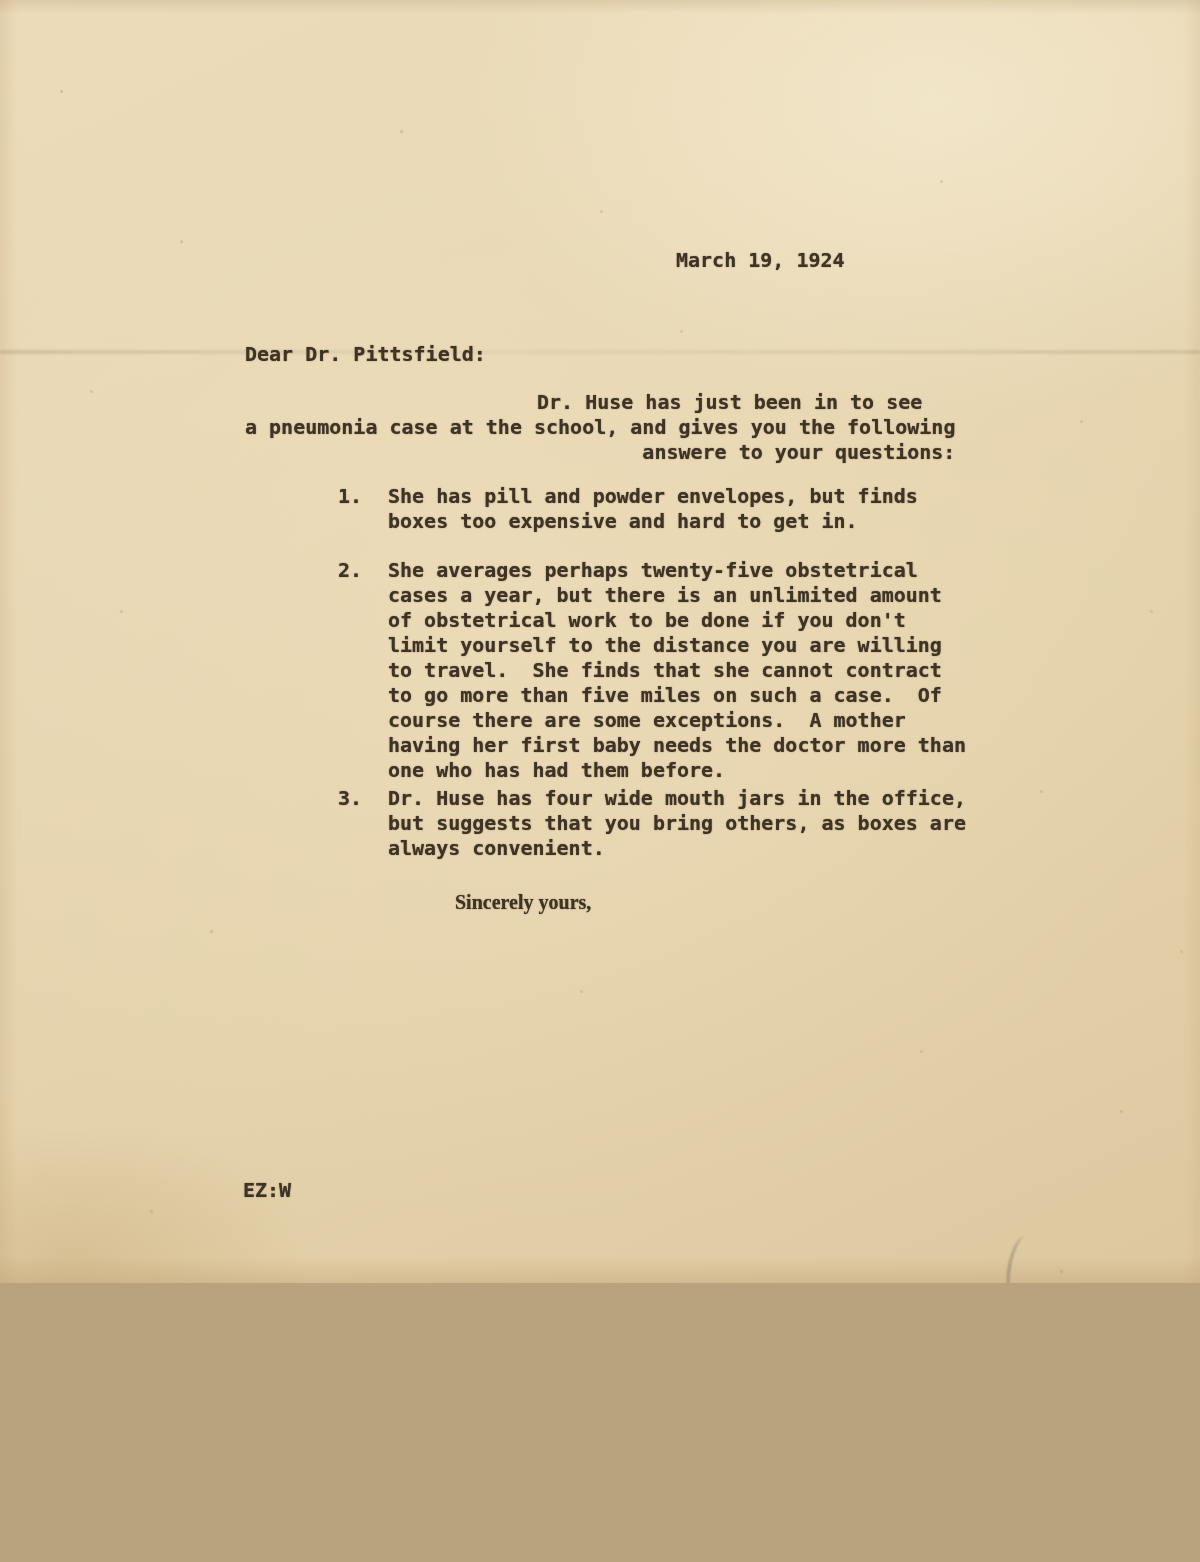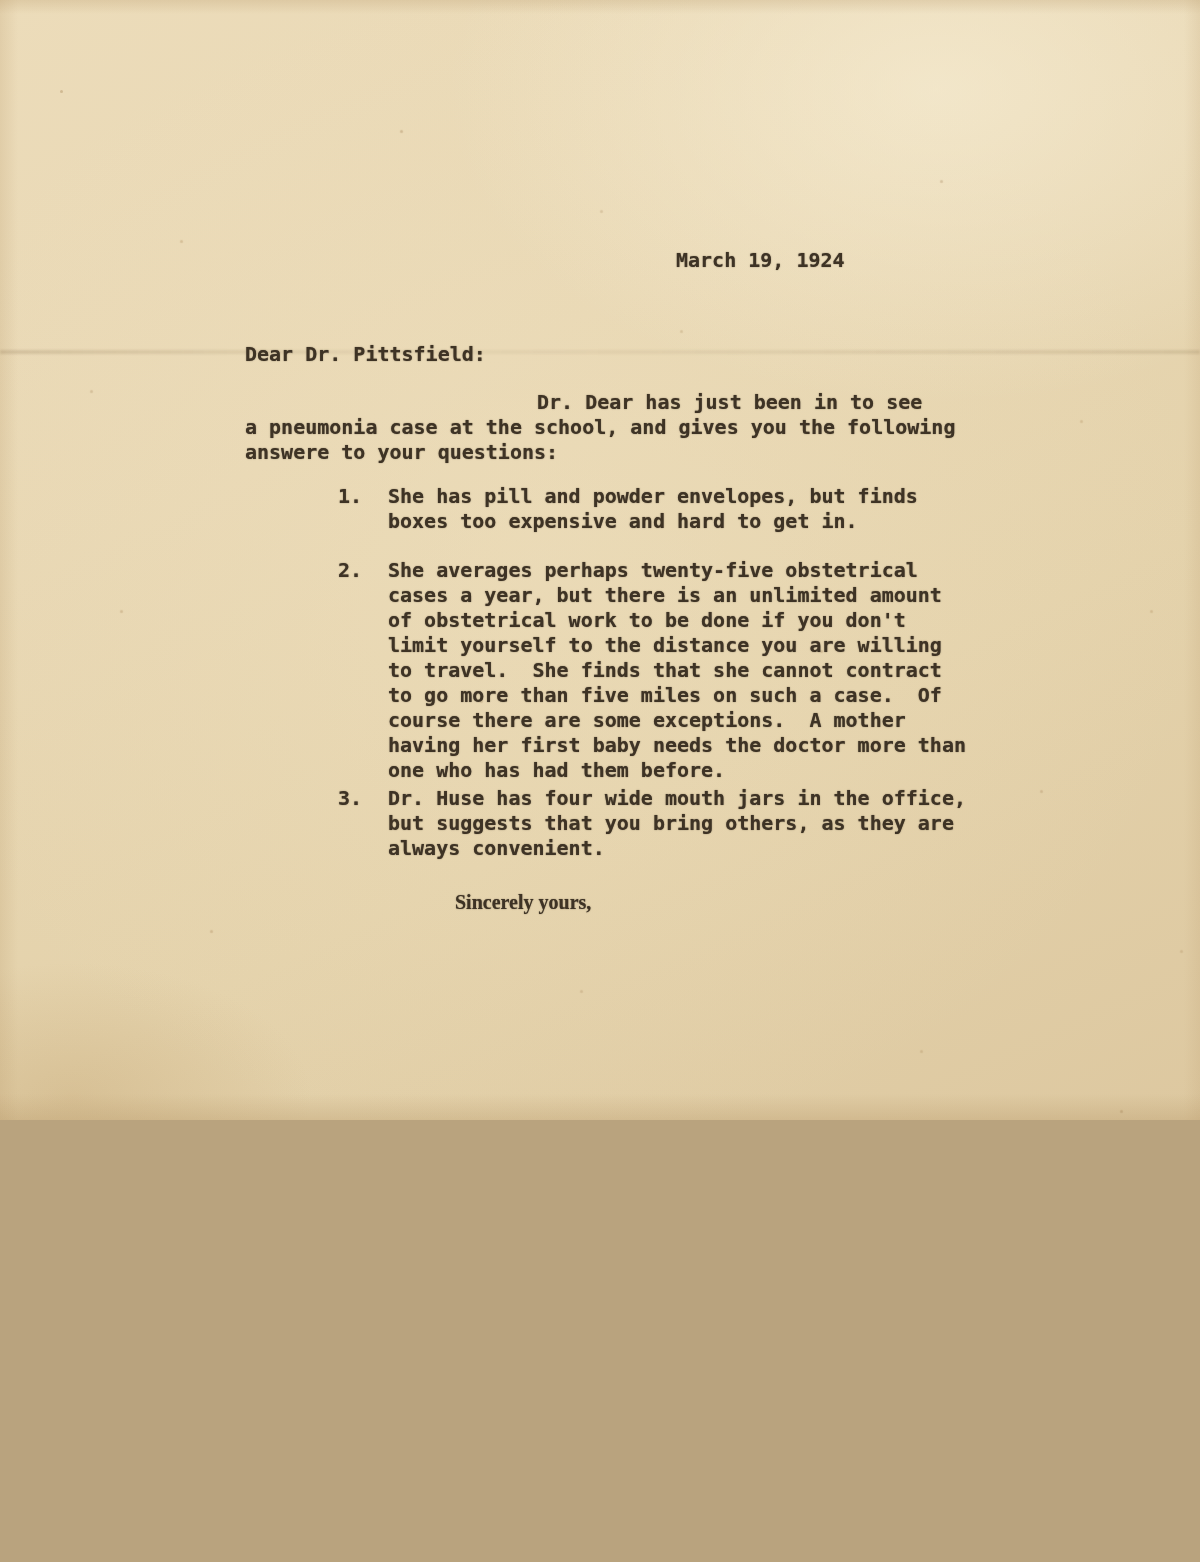--- a/index.html
+++ b/index.html
@@ -3,21 +3,21 @@
 <meta charset="utf-8">
 <style>
   html, body {
     margin: 0;
     padding: 0;
     background: #b9a37e;
   }
   .page {
     position: relative;
     width: 1200px;
-    height: 1120px;
+    height: 1283px;
     overflow: hidden;
     font-family: "DejaVu Sans Mono", "Liberation Mono", monospace;
     background:
       linear-gradient(to bottom, rgba(186,156,110,0.28) 0px, rgba(186,156,110,0) 14px),
       linear-gradient(to top, rgba(178,146,98,0.30) 0px, rgba(178,146,98,0) 26px),
       linear-gradient(to right, rgba(186,156,110,0.22) 0px, rgba(186,156,110,0) 18px),
       linear-gradient(to left, rgba(186,156,110,0.18) 0px, rgba(186,156,110,0) 16px),
       radial-gradient(ellipse 700px 450px at 78% 8%, rgba(250,242,219,0.55), rgba(250,242,219,0) 70%),
       radial-gradient(ellipse 320px 180px at 6% 98%, rgba(186,152,100,0.30), rgba(186,152,100,0) 75%),
       radial-gradient(ellipse 900px 800px at 45% 50%, rgba(242,228,195,0.35), rgba(242,228,195,0) 75%),
@@ -127,23 +127,23 @@
 <div class="page">
 
   <div class="fold"></div>
   <div class="speck"></div>
   <div class="smudge"></div>
 
   <div class="tw" style="left:676px; top:248px;">March 19, 1924</div>
 
   <div class="tw" style="left:245px; top:342px;">Dear Dr. Pittsfield:</div>
 
-  <div class="tw" style="left:537px; top:390px;">Dr. Dear has just been in to see</div>
+  <div class="tw" style="left:537px; top:390px;">Dr. Huse has just been in to see</div>
 
-  <div class="tw" style="left:245px; top:415px;">a pneumonia case at the school, and gives you the following
+  <div class="tw" style="left:245px; top:415px;text-align:right;">a pneumonia case at the school, and gives you the following
 answere to your questions:</div>
 
   <div class="tw item" style="top:484px;">
     <span class="num">1.</span>
     <span class="itext">She has pill and powder envelopes, but finds
 boxes too expensive and hard to get in.</span>
   </div>
 
   <div class="tw item" style="top:558px;">
     <span class="num">2.</span>
@@ -154,21 +154,21 @@
 to travel.  She finds that she cannot contract
 to go more than five miles on such a case.  Of
 course there are some exceptions.  A mother
 having her first baby needs the doctor more than
 one who has had them before.</span>
   </div>
 
   <div class="tw item" style="top:786px;">
     <span class="num">3.</span>
     <span class="itext">Dr. Huse has four wide mouth jars in the office,
-but suggests that you bring others, as they are
+but suggests that you bring others, as boxes are
 always convenient.</span>
   </div>
 
   <div class="tw" style="left:455px; top:890px;font-family:Liberation Serif, serif;">Sincerely yours,</div>
 
 
   <div class="tw" style="left:243px; top:1178px;text-align:right;">EZ:W</div>
 
   <div class="watermark">PINE MOUNTAIN SS 2018</div>
 

